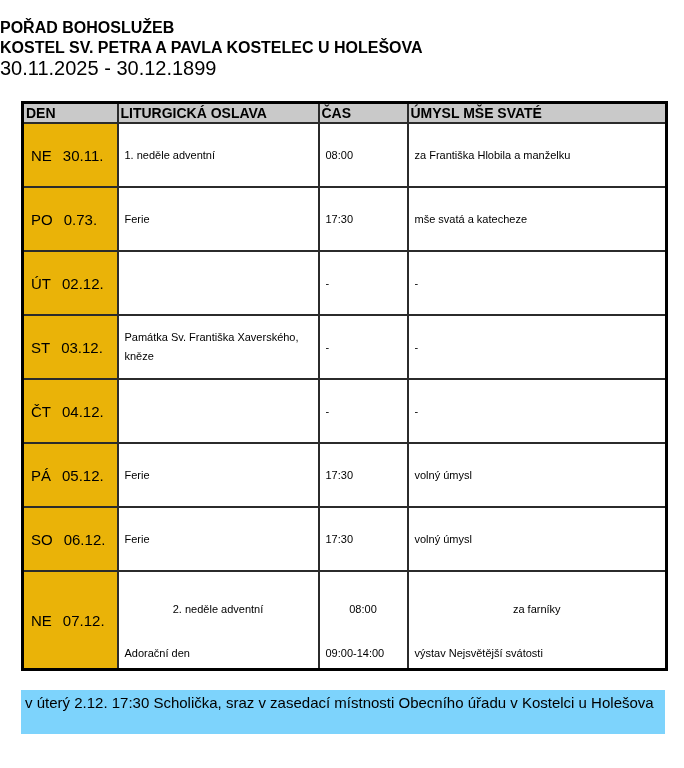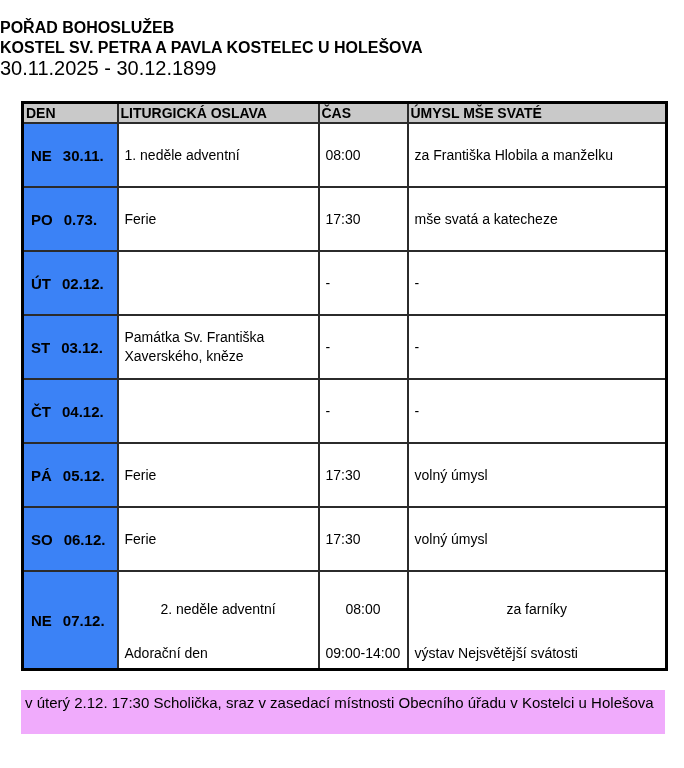--- a/index.html
+++ b/index.html
@@ -42,30 +42,30 @@
   table.schedule th {
     height: 19px;
     background: #c9c9c9;
     font-size: 14px;
     font-weight: bold;
     padding: 1px 2px;
   }
   tr.body-row { height: 64px; }
   tr.body-row-last { height: 94px; }
   td.den-cell {
-    background: #3b82f6;
-    font-weight: bold;
+    background: #eab308;
+    font-weight: normal;
     font-size: 15px;
     text-align: left;
     padding-left: 7px;
     white-space: nowrap;
   }
   td.den-cell .day-abbr { margin-right: 11px; }
   td.txt-cell {
-    font-size: 14px;
+    font-size: 11px;
     padding: 2px 6px;
     line-height: 19px;
   }
   .dual {
     height: 92px;
     display: flex;
     flex-direction: column;
   }
   .dual-top {
     flex: 1;
@@ -73,21 +73,21 @@
     align-items: center;
     justify-content: center;
   }
   .dual-bottom {
     padding-bottom: 3px;
   }
   .footer-note {
     margin: 19px 0 0 21px;
     width: 644px;
     min-height: 44px;
-    background: #f0abfc;
+    background: #7dd3fc;
     font-size: 15px;
     line-height: 21px;
     padding: 2px 5px 2px 4px;
   }
 </style>
 </head>
 <body>
 
 <div class="doc-header">
   <div class="doc-title">POŘAD BOHOSLUŽEB</div>

